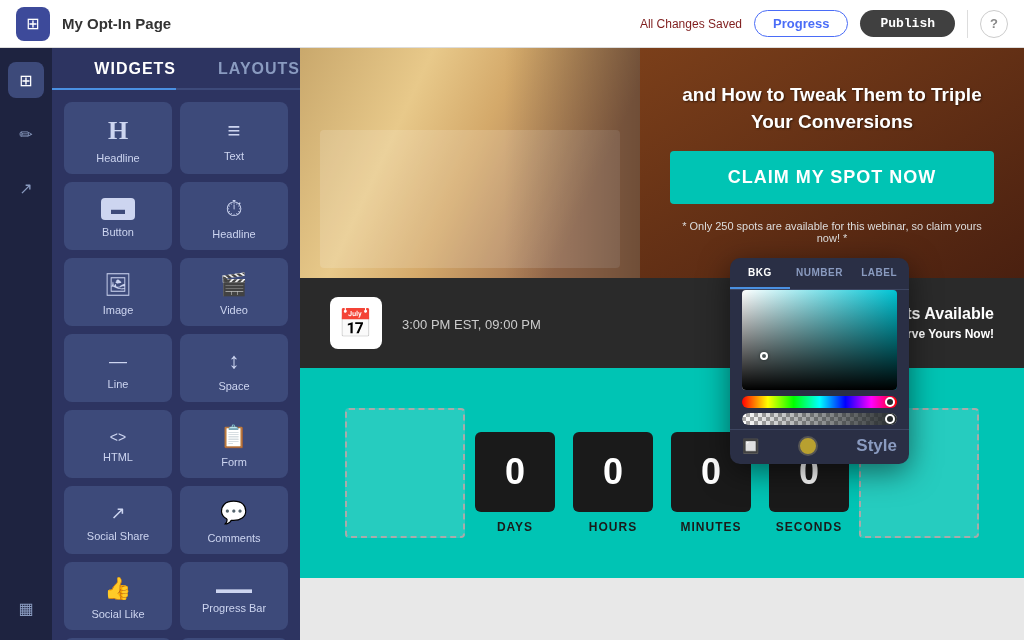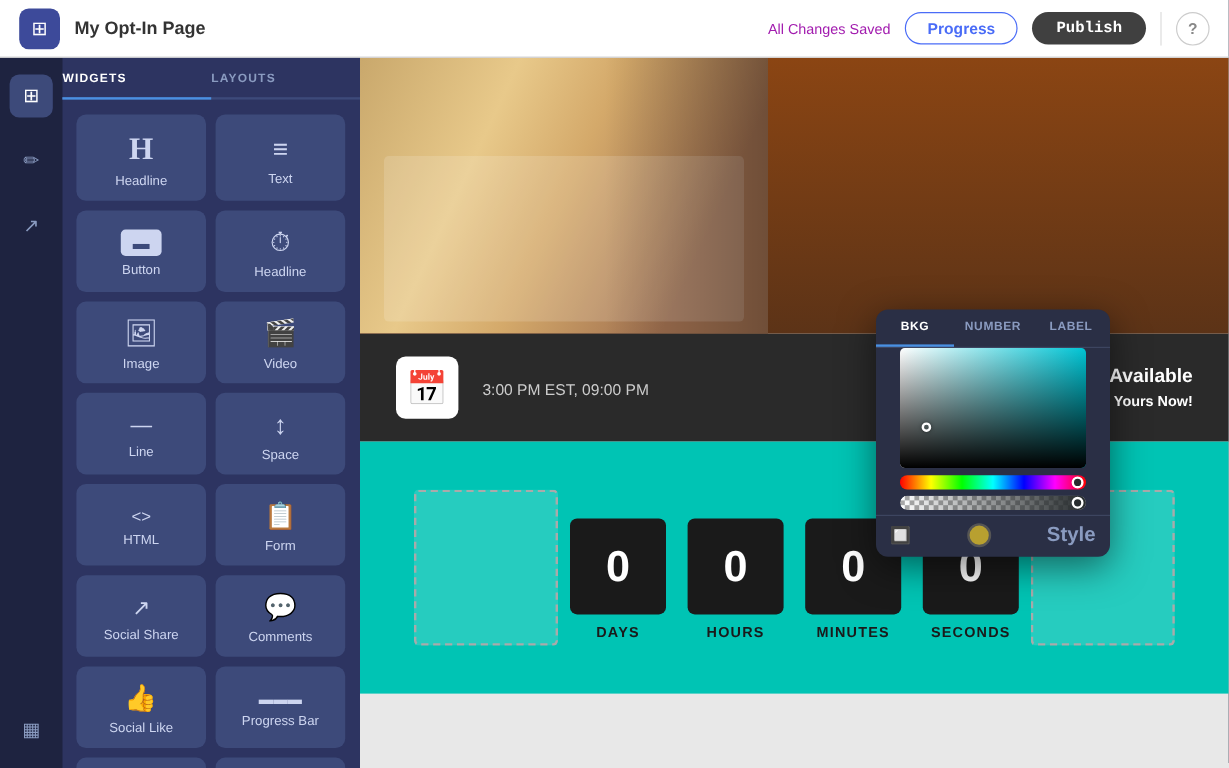--- a/index.html
+++ b/index.html
@@ -18,21 +18,21 @@
       z-index: 10;
     }
     #topbar .page-title {
       font-size: 15px;
       font-weight: 600;
       color: #333;
       flex: 1;
     }
     #topbar .status-text {
       font-size: 12px;
-      color: #a21caf;
+      color: #7f1d1d;
     }
     #topbar .btn-preview {
       border: 1.5px solid #4a6cf7;
       background: #fff;
       color: #4a6cf7;
       border-radius: 20px;
       padding: 5px 18px;
       font-size: 13px;
       font-weight: 600;
       cursor: pointer;
@@ -99,23 +99,23 @@
       background: #2d3461;
       display: flex;
       flex-direction: column;
     }
     .panel-tabs {
       display: flex;
       border-bottom: 2px solid #3d4a7a;
     }
     .panel-tab {
       flex: 1;
-      text-align: left;
+      text-align: right;
       padding: 12px 0 10px;
-      font-size: 10px;
+      font-size: 16px;
       font-weight: 700;
       color: #8a9bc0;
       cursor: pointer;
       letter-spacing: 1px;
     }
     .panel-tab.active {
       color: #fff;
       border-bottom: 2px solid #4a90e2;
       margin-bottom: -2px;
     }
@@ -314,21 +314,21 @@
       border: 2px dashed #aaa;
       border-radius: 4px;
       background: rgba(255,255,255,0.15);
     }
 
     
     .color-picker-overlay {
       position: absolute;
       top: 210px;
       left: 430px;
-      width: 195px;
+      width: 179px;
       background: #2a2f45;
       border-radius: 10px;
       box-shadow: 0 8px 30px rgba(0,0,0,0.5);
       z-index: 100;
       overflow: hidden;
     }
     .picker-tabs {
       display: flex;
       border-bottom: 1px solid #3d4560;
     }
@@ -490,20 +490,25 @@
 
   <div id="canvas">
     <div class="page-wrapper">
 
       <div class="hero-section">
 
         <div class="hero-image">
           <div class="notebook-visual"></div>
         </div>
 
+        <div class="hero-right">
+          <div class="hero-headline">and How to Tweak Them to Triple Your Conversions</div>
+          <div class="hero-cta">CLAIM MY SPOT NOW</div>
+          <div class="hero-note">* Only 250 spots are available for this webinar, so claim yours now! *</div>
+        </div>
       </div>
 
       <div class="info-section">
         <div class="calendar-icon-block">📅</div>
         <div class="info-text">
           <div class="info-time">3:00 PM EST, 09:00 PM</div>
         </div>
         <div class="info-right">
           <div class="info-spots">Only 250 Spots Available</div>
           <div class="info-reserve">Reserve Yours Now!</div>

